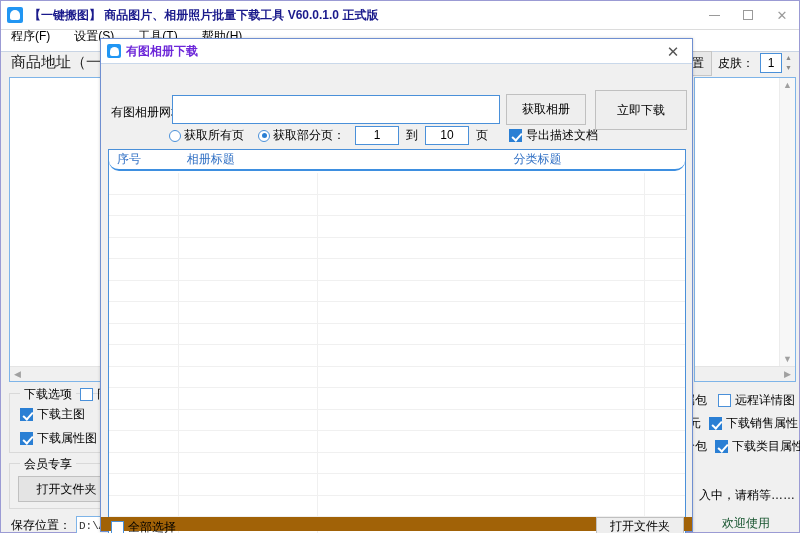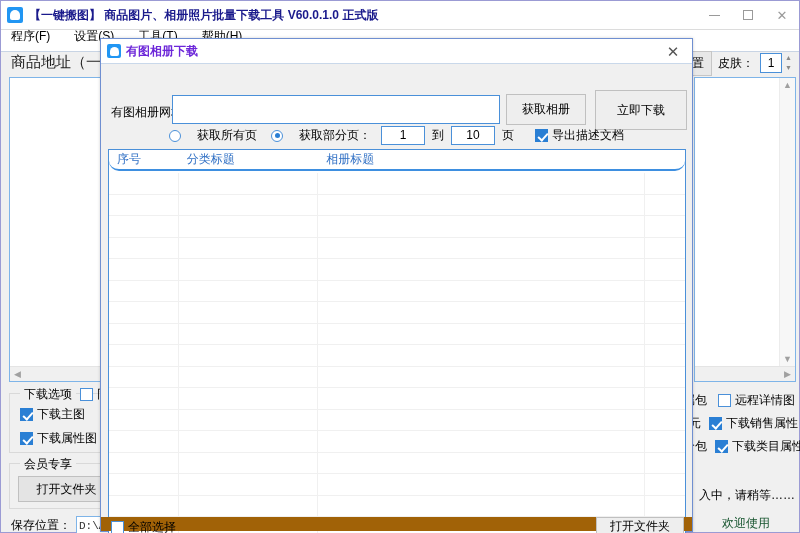--- a/index.html
+++ b/index.html
@@ -135,21 +135,21 @@
   .cbx .box {
     width: 13px; height: 13px; border: 1px solid #4a90d9; background: #fff;
     flex: none; position: relative;
   }
   .cbx.on .box { background: #2a7fd4; border-color: #2a7fd4; }
   .cbx.on .box::after {
     content: ""; position: absolute; left: 4px; top: 1px; width: 4px; height: 8px;
     border: solid #fff; border-width: 0 2px 2px 0; transform: rotate(42deg);
   }
 
-  .rdo { display: inline-flex; align-items: center; gap: 16px; font-size: 12px; color: #000; white-space: nowrap; }
+  .rdo { display: inline-flex; align-items: center; gap: 3px; font-size: 12px; color: #000; white-space: nowrap; }
   .rdo .circle {
     width: 12px; height: 12px; border: 1px solid #4a90d9; border-radius: 50%;
     background: #fff; flex: none; position: relative;
   }
   .rdo.on .circle::after {
     content: ""; position: absolute; left: 2.5px; top: 2.5px; width: 5px; height: 5px;
     border-radius: 50%; background: #2a7fd4;
   }
 
   .opt-row { position: absolute; display: flex; }
@@ -430,22 +430,22 @@
         <span style="width:14px"></span>
         <span class="cbx on">
           <span class="box"></span>
           <span>导出描述文档</span>
         </span>
       </div>
 
       <div class="dlg-table">
         <div class="tbl-head">
           <div class="th col-0">序号</div>
+          <div class="th col-2">相册标题</div>
           <div class="th col-1">分类标题</div>
-          <div class="th col-2">相册标题</div>
           <div class="th col-3"></div>
         </div>
         <div class="tbl-body" id="tbl-body">
             <div class="tbl-row">
               <div class="td col-0"></div>
               <div class="td col-1"></div>
               <div class="td col-2"></div>
               <div class="td col-3"></div>
             </div>
             <div class="tbl-row">

